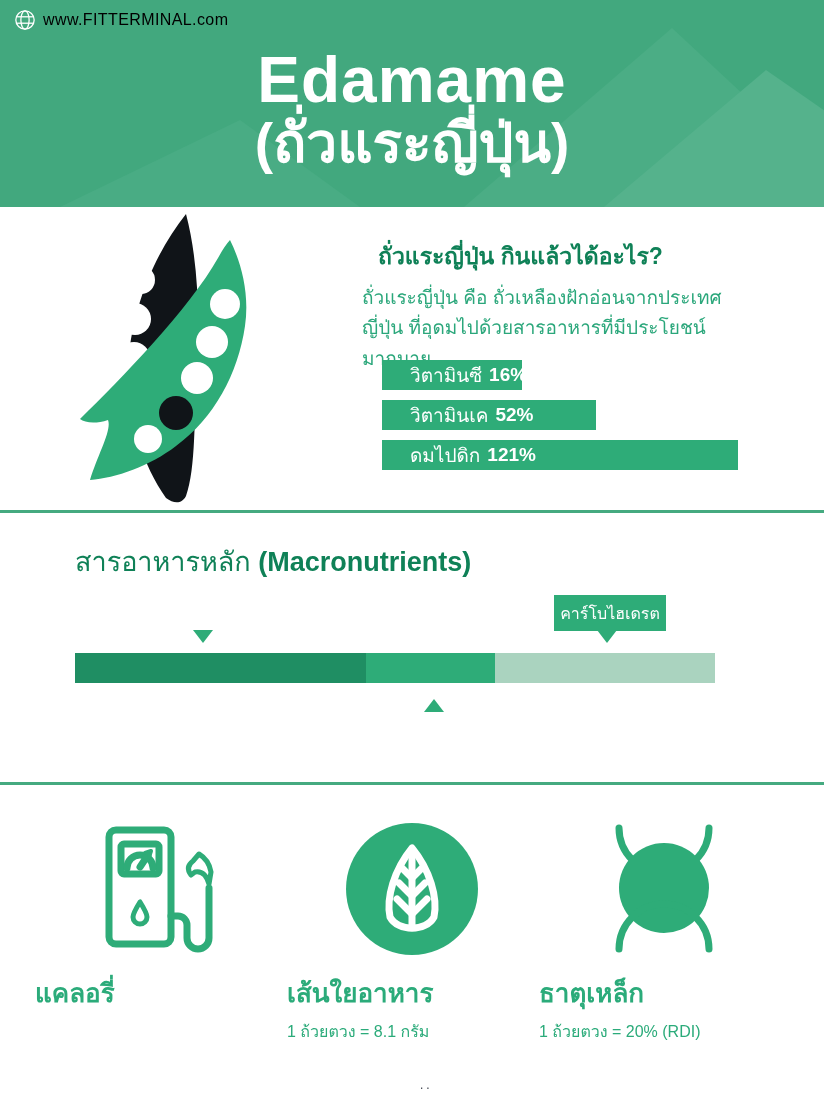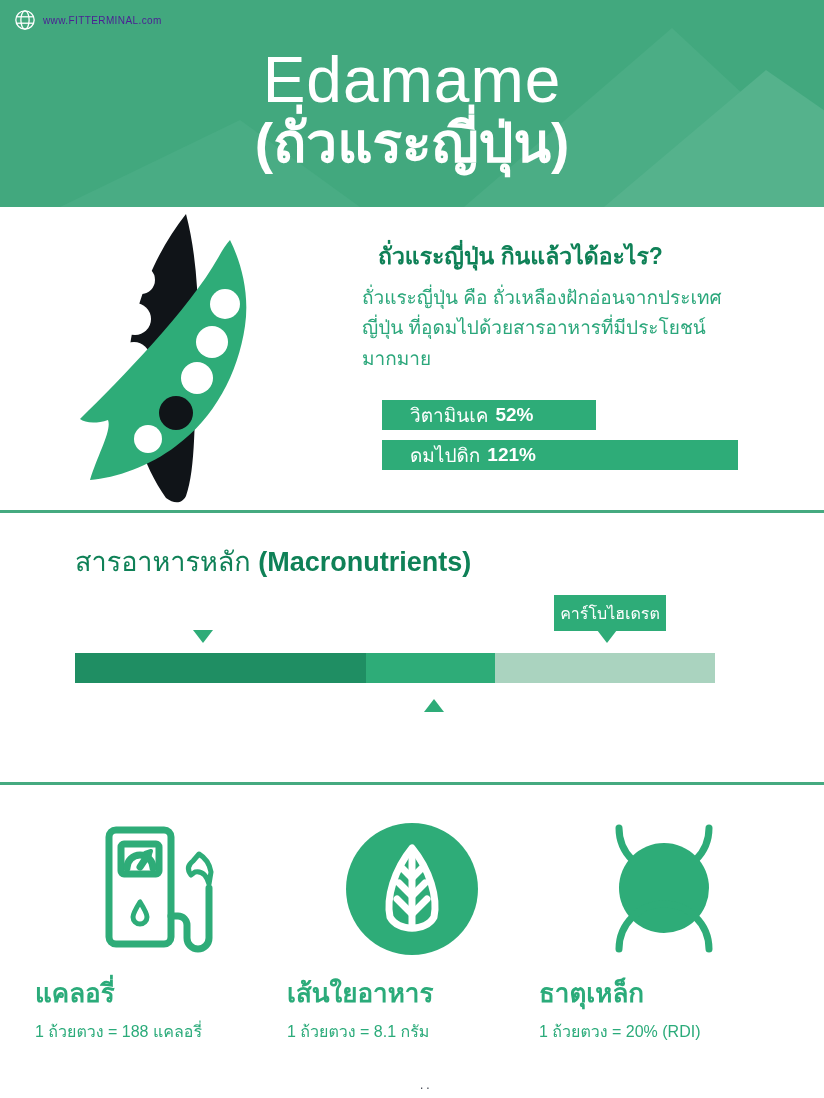--- a/index.html
+++ b/index.html
@@ -9,23 +9,23 @@
   
   .header{position:absolute;left:0;top:0;width:824px;height:207px;background:#42a87e;overflow:hidden;}
   .poly{position:absolute;}
   .poly1{right:-40px;top:28px;width:400px;height:179px;background:#4bad85;
          clip-path:polygon(0 100%,52% 0,100% 100%);}
   .poly2{right:-140px;top:70px;width:360px;height:137px;background:#55b28c;
          clip-path:polygon(0 100%,45% 0,100% 100%);}
   .poly3{left:60px;top:120px;width:300px;height:87px;background:#49ac84;
          clip-path:polygon(0 100%,60% 0,100% 100%);}
   .logo-row{position:absolute;left:14px;top:9px;display:flex;align-items:center;gap:7px;z-index:3;}
-  .logo-url{color:#4c1d95;font-size:10px;letter-spacing:.4px;}
+  .logo-url{color:#000000;font-size:16px;letter-spacing:.4px;}
   .title-wrap{position:absolute;left:0;top:48px;width:824px;text-align:center;z-index:3;color:#fff;}
-  .title-en{font-size:64px;font-weight:400;letter-spacing:1px;line-height:1.0;}
+  .title-en{font-size:64px;font-weight:700;letter-spacing:1px;line-height:1.0;}
   .title-th{font-size:55px;font-weight:700;line-height:1.15;}
 
   
   .pod-illustration{position:absolute;left:58px;top:212px;}
   .intro-heading{position:absolute;left:378px;top:238px;width:400px;
                  font-size:23px;font-weight:700;color:#0f8157;}
   .intro-body{position:absolute;left:362px;top:283px;width:398px;
               font-size:19px;line-height:1.6;color:#2ba77b;}
   .vbar{position:absolute;left:382px;height:30px;background:#2eac78;color:#fff;
         display:flex;align-items:center;padding-left:28px;box-sizing:border-box;
@@ -102,20 +102,24 @@
       <circle cx="154" cy="130" r="16" fill="#ffffff"></circle>
       <circle cx="139" cy="166" r="16" fill="#ffffff"></circle>
       <circle cx="118" cy="201" r="17" fill="#101418"></circle>
       <circle cx="90" cy="227" r="14" fill="#ffffff"></circle>
     </svg>
   </div>
 
   <div class="intro-heading">ถั่วแระญี่ปุ่น กินแล้วได้อะไร?</div>
   <div class="intro-body">ถั่วแระญี่ปุ่น คือ ถั่วเหลืองฝักอ่อนจากประเทศญี่ปุ่น ที่อุดมไปด้วยสารอาหารที่มีประโยชน์มากมาย</div>
 
+  <div class="vbar vbar1" style="width: 140px;">
+    <span>วิตามินซี</span>
+    <b>16%</b>
+  </div>
   <div class="vbar vbar2" style="width: 214px;">
     <span>วิตามินเค</span>
     <b>52%</b>
   </div>
   <div class="vbar vbar3" style="width: 356px;">
     <span>ดมไปดิก</span>
     <b>121%</b>
   </div>
 
   <div class="divider divider1"></div>
@@ -146,21 +150,20 @@
         <rect x="22" y="22" width="38" height="30" rx="3"></rect>
         <path d="M28,46 A13,13 0 0 1 54,46"></path>
         <path d="M41,45 L49,33"></path>
         <path d="M46,31 l6,-2 l-2,6" stroke-width="4"></path>
         <path d="M41,80 c-5,8 -7,12 -7,15 a7,7 0 0 0 14,0 c0,-3 -2,-7 -7,-15 z" stroke-width="5"></path>
         <path d="M72,94 h7 a9,9 0 0 1 9,9 v13 a11,11 0 0 0 22,0 V66"></path>
         <path d="M110,62 q-4,-14 -14,-12 l-4,3 q-6,-8 2,-14 l6,-7 q10,6 12,18 z" stroke-width="5"></path>
       </svg>
     </div>
     <div class="nlabel">แคลอรี่</div>
-    <div class="nsub">1 ถ้วยตวง = 188 แคลอรี่</div>
   </div>
 
   <div class="ncol ncol2">
     <div class="nicon">
       <svg width="134" height="134" viewBox="0 0 134 134">
         <circle cx="67" cy="67" r="66" fill="#2eac78"></circle>
         <g fill="none" stroke="#ffffff" stroke-width="7" stroke-linecap="round" stroke-linejoin="round">
           <path d="M67,26 C49,48 41,76 45,95 C53,110 81,110 89,95 C93,76 85,48 67,26 Z"></path>
           <line x1="67" y1="34" x2="67" y2="104"></line>
           <path d="M67,92 L52,77 M67,92 L82,77"></path>

